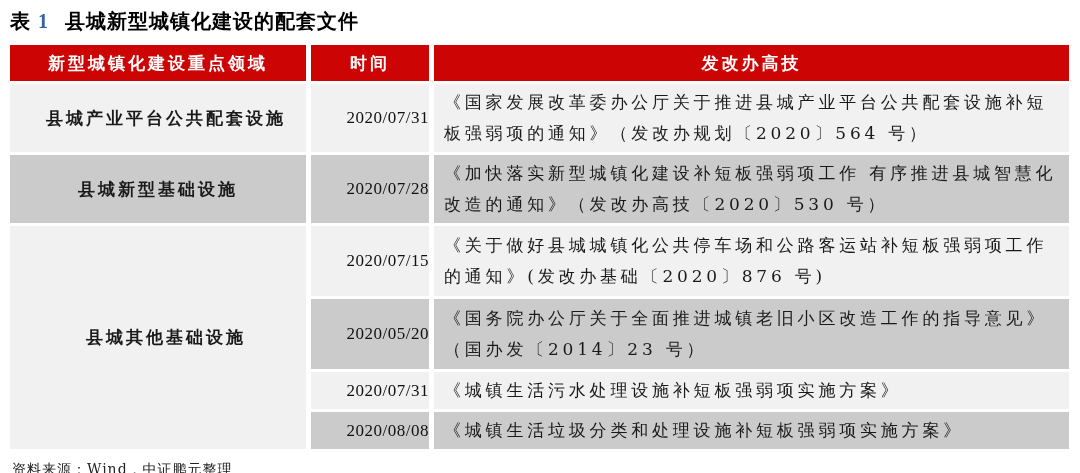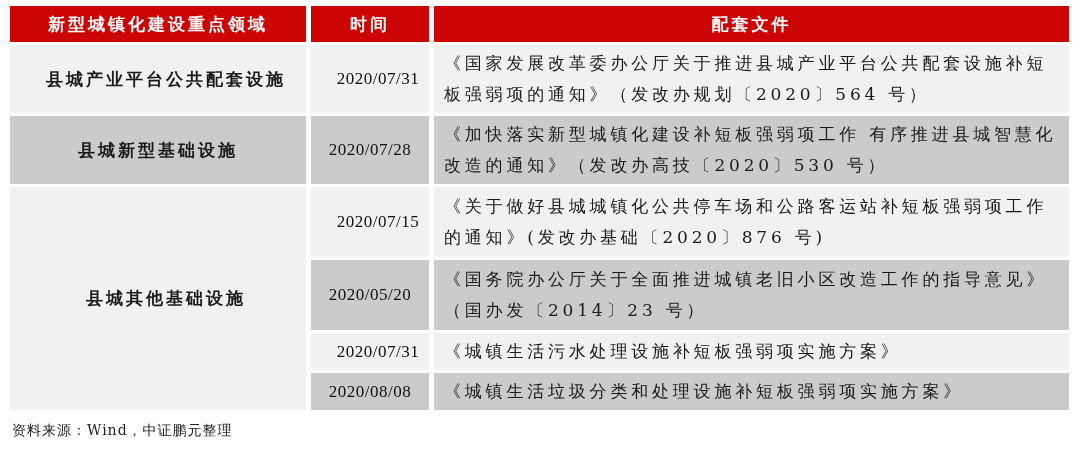--- a/index.html
+++ b/index.html
@@ -64,21 +64,21 @@
   }
   td.light { background: var(--row-light); padding-left: 16px; }
   td.dark  { background: var(--row-dark); }
 
   td.area {
     text-align: center;
     font-weight: bold;
     letter-spacing: 3px;
   }
   td.date {
-    text-align: center;
+    text-align: right;
     font-family: "Liberation Serif", serif;
     letter-spacing: 0.5px;
     color: #111;
   }
   td.doc {
     text-align: left;
     padding: 3px 4px 3px 10px;
     line-height: 31px;
     letter-spacing: 3.8px;
   }
@@ -93,32 +93,35 @@
     color: #222;
     letter-spacing: 1px;
     margin: 9px 0 0 4px;
   }
 </style>
 </head>
 <body>
 
 <div class="page">
 
+  <div class="title">
+    <span>表</span><span class="num">1</span><span>县城新型城镇化建设的配套文件</span>
+  </div>
 
   <table class="doc-table">
     <colgroup>
       <col class="c-area">
         <col class="c-date">
         <col class="c-doc">
     </colgroup>
     <thead>
       <tr>
         <th>新型城镇化建设重点领域</th>
         <th>时间</th>
-        <th>配套文件</th>
+        <th>发改办高技</th>
       </tr>
     </thead>
     <tbody>
       <tr class="h-64">
         <td class="area light">县城产业平台公共配套设施</td>
         <td class="date light">2020/07/31</td>
         <td class="doc light">《国家发展改革委办公厅关于推进县城产业平台公共配套设施补短板强弱项的通知》（发改办规划〔2020〕564 号）</td>
       </tr>
       <tr class="h-66">
         <td class="area dark">县城新型基础设施</td>

